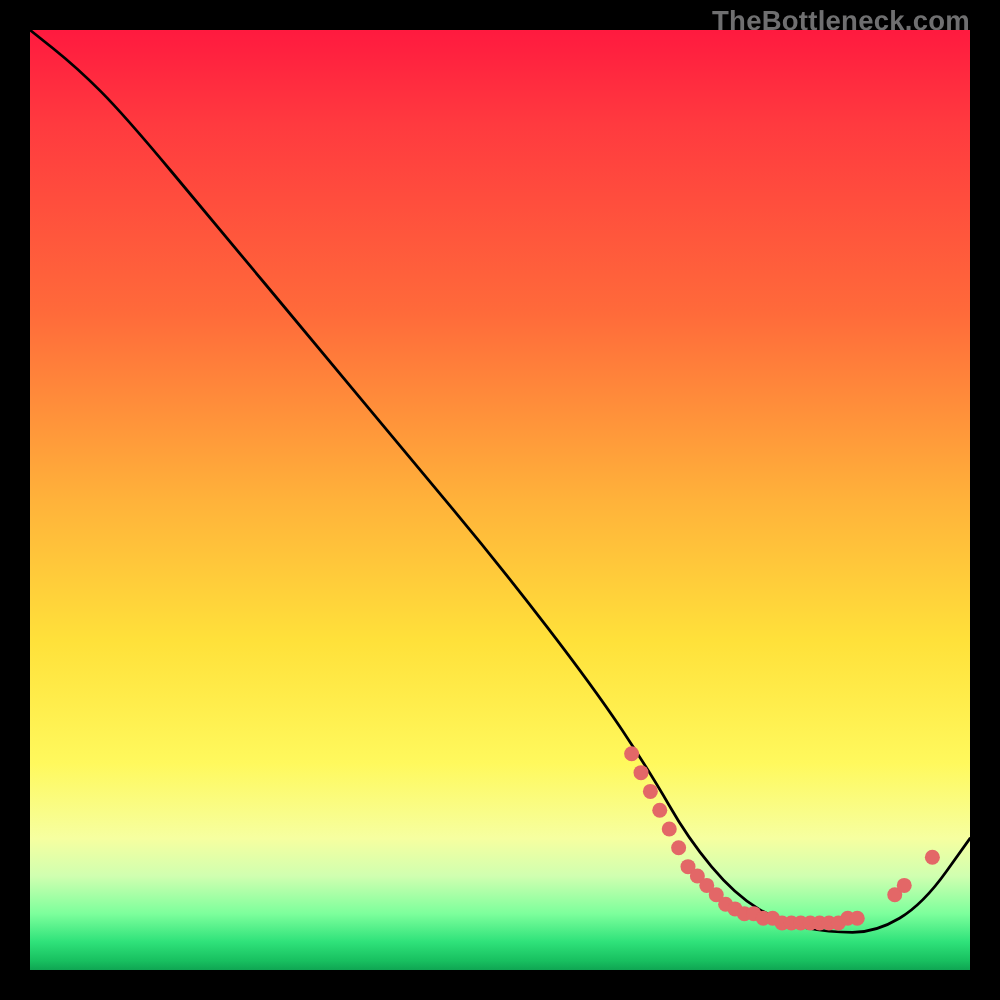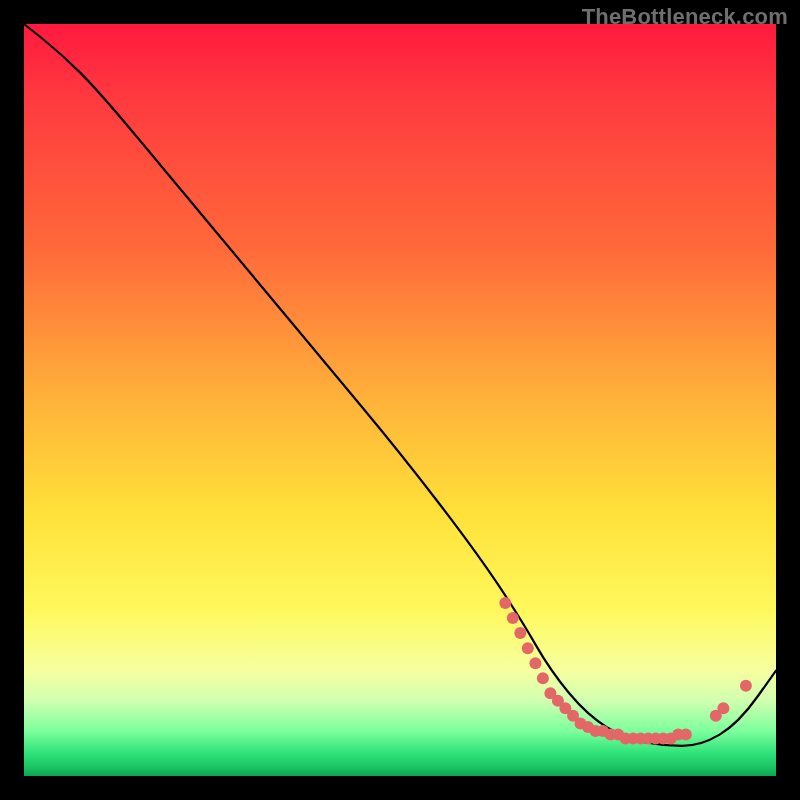--- a/index.html
+++ b/index.html
@@ -36,21 +36,21 @@
       #d0ffb0 90%,
       #7dff9c 94%,
       #2fe27a 97%,
       #18c060 99%,
       #0fa552 100%
     );
   }
   .watermark {
     position: absolute;
     top: 4px;
-    right: 12px;
+    right: 24px;
     font-size: 22px;
     font-weight: 600;
     color: #6f6f70;
     letter-spacing: 0.2px;
     user-select: none;
   }
   svg.curve {
     position: absolute;
     inset: 0;
     width: 100%;

